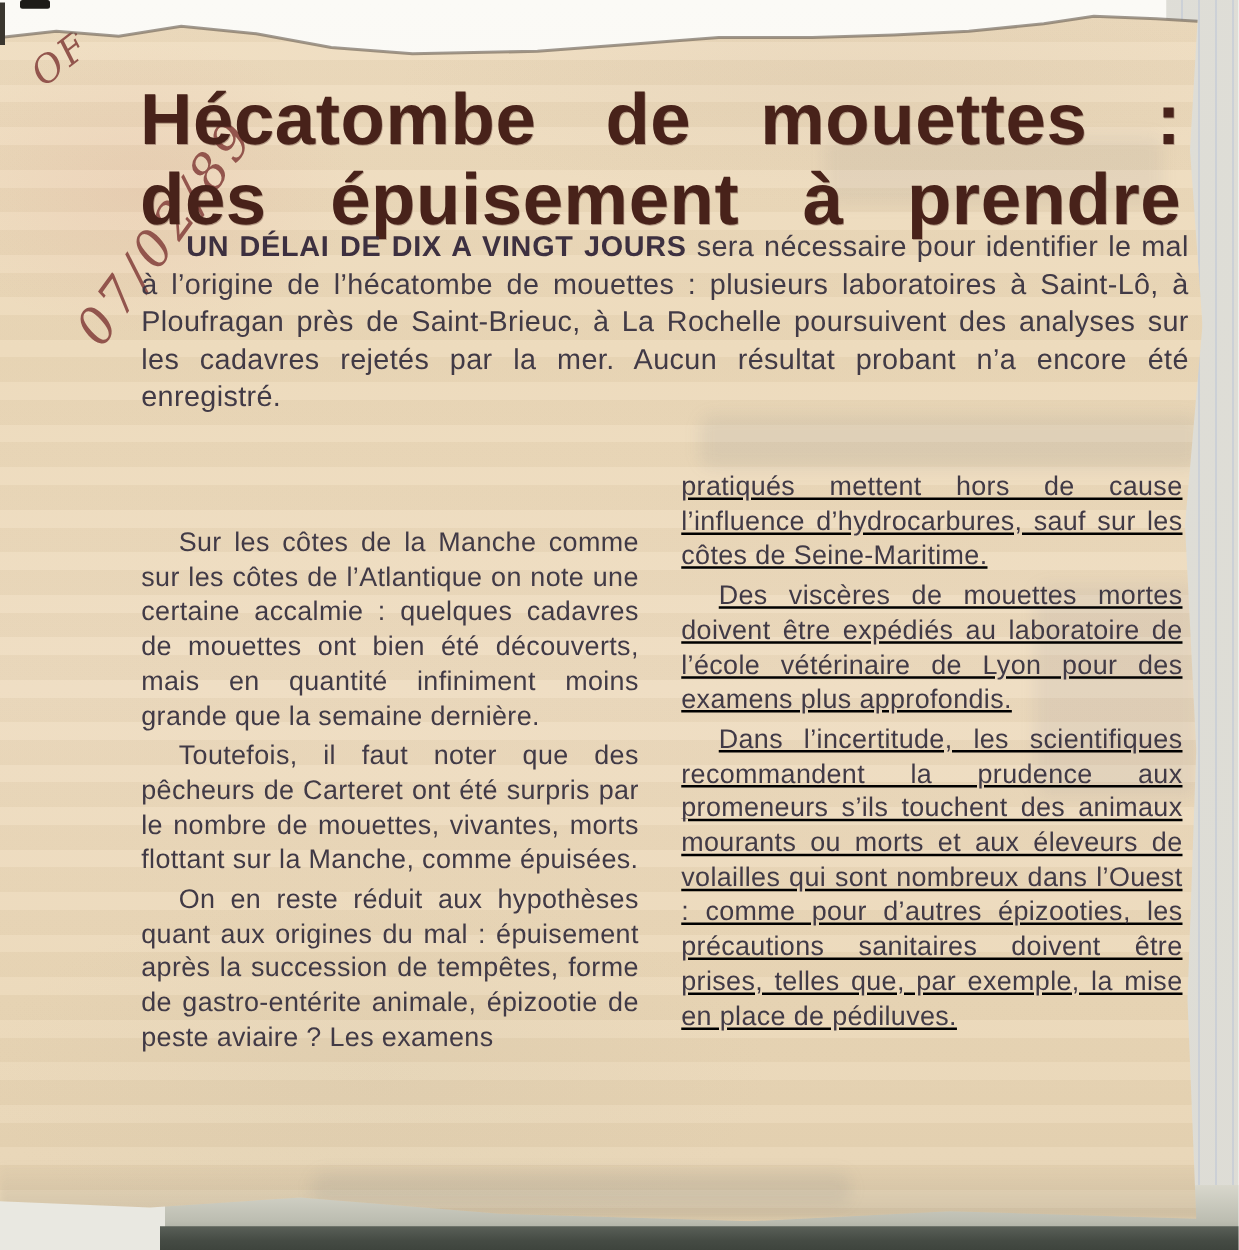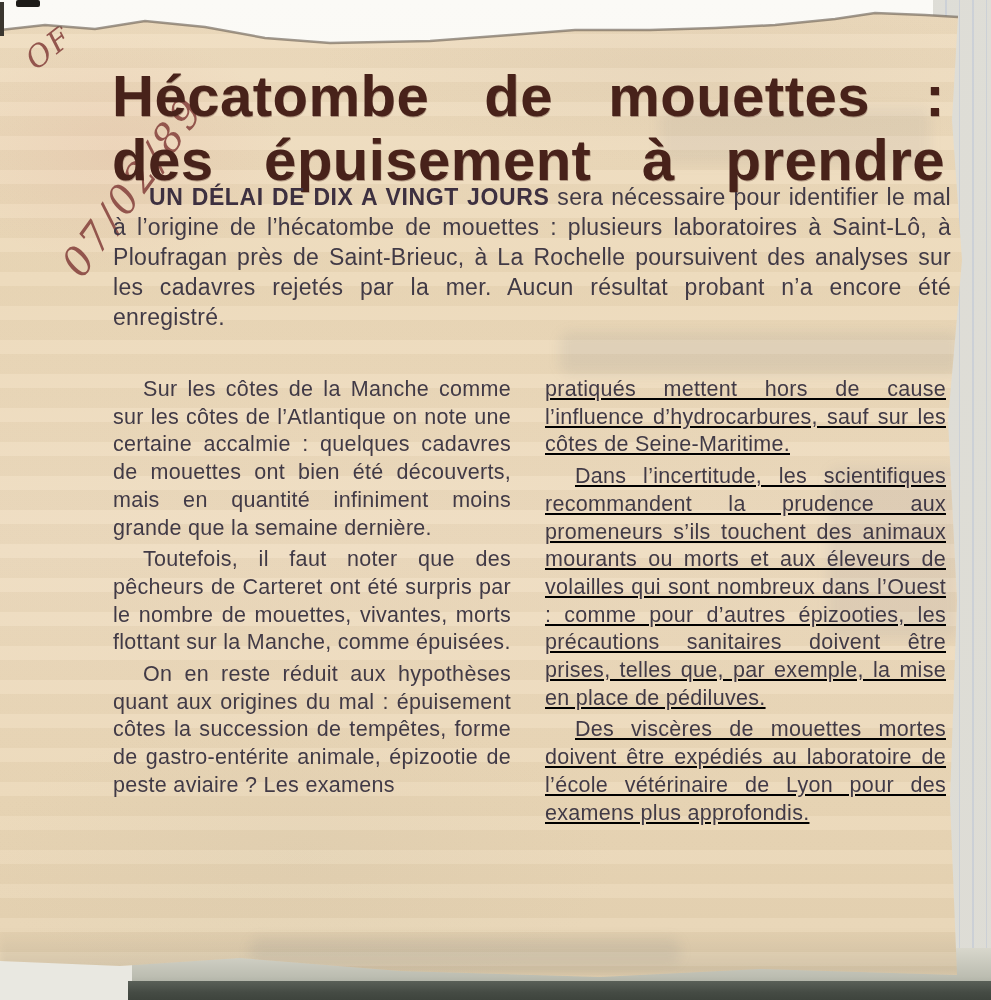--- a/index.html
+++ b/index.html
@@ -94,21 +94,21 @@
 
   
   .lead {
     position:absolute; left:113px; top:182px; width:838px; margin:0; z-index:5;
     font-size:23px; line-height:30px; color:#413a46;
     text-align:justify; text-indent:36px; letter-spacing:0.3px; hyphens:auto;
   }
   .lead-b { font-weight:bold; color:#3d3040; letter-spacing:0.6px; }
 
   .col { position:absolute; top:376px; z-index:5; }
-  .col-left  { left:113px; width:398px; }
+  .col-left  { left:113px; width:398px;margin-top:45px; }
   .col-right { left:545px; width:401px;text-decoration:underline; }
   .par {
     margin:0 0 4px 0; font-size:21.5px; line-height:27.7px; color:#413a46;
     text-align:justify; text-indent:30px; letter-spacing:0.3px; hyphens:auto;
   }
   .no-indent { text-indent:0; }
 </style>
 </head>
 <body>
 
@@ -132,27 +132,27 @@
     <div class="headline">
       <div class="hl">Hécatombe de mouettes :</div>
       <div class="hl">des épuisement à prendre</div>
     </div>
 
     <p class="lead"><span class="lead-b">UN DÉLAI DE DIX A VINGT JOURS</span><span> sera nécessaire pour identifier le mal à l’origine de l’hécatombe de mouettes : plusieurs laboratoires à Saint-Lô, à Ploufragan près de Saint-Brieuc, à La Rochelle poursuivent des analyses sur les cadavres rejetés par la mer. Aucun résultat probant n’a encore été enregistré.</span></p>
 
     <div class="col col-left">
       <p class="par">Sur les côtes de la Manche comme sur les côtes de l’Atlantique on note une certaine accalmie : quelques cadavres de mouettes ont bien été découverts, mais en quantité infiniment moins grande que la semaine dernière.</p>
       <p class="par">Toutefois, il faut noter que des pêcheurs de Carteret ont été surpris par le nombre de mouettes, vivantes, morts flottant sur la Manche, comme épuisées.</p>
-      <p class="par">On en reste réduit aux hypothèses quant aux origines du mal : épuisement côtes la succession de tempêtes, forme de gastro-entérite animale, épizootie de peste aviaire ? Les examens</p>
+      <p class="par">On en reste réduit aux hypothèses quant aux origines du mal : épuisement après la succession de tempêtes, forme de gastro-entérite animale, épizootie de peste aviaire ? Les examens</p>
     </div>
 
     <div class="col col-right">
       <p class="par no-indent">pratiqués mettent hors de cause l’influence d’hydrocarbures, sauf sur les côtes de Seine-Maritime.</p>
+      <p class="par">Des viscères de mouettes mortes doivent être expédiés au laboratoire de l’école vétérinaire de Lyon pour des examens plus approfondis.</p>
       <p class="par">Dans l’incertitude, les scientifiques recommandent la prudence aux promeneurs s’ils touchent des animaux mourants ou morts et aux éleveurs de volailles qui sont nombreux dans l’Ouest : comme pour d’autres épizooties, les précautions sanitaires doivent être prises, telles que, par exemple, la mise en place de pédiluves.</p>
-      <p class="par">Des viscères de mouettes mortes doivent être expédiés au laboratoire de l’école vétérinaire de Lyon pour des examens plus approfondis.</p>
     </div>
 
   </div>
 
   <svg class="torn-line" width="991" height="60" viewBox="0 0 991 60">
     <path d="M0,30 L45,25 95,29 145,21 205,27 265,38 330,43 430,41 510,35 575,30
              650,30 715,28 775,25 835,19 875,13 925,15 958,17" fill="none" stroke="#6e6458" stroke-width="2.5" opacity="0.65"></path>
   </svg>
 
   <div class="top-mark"></div>

